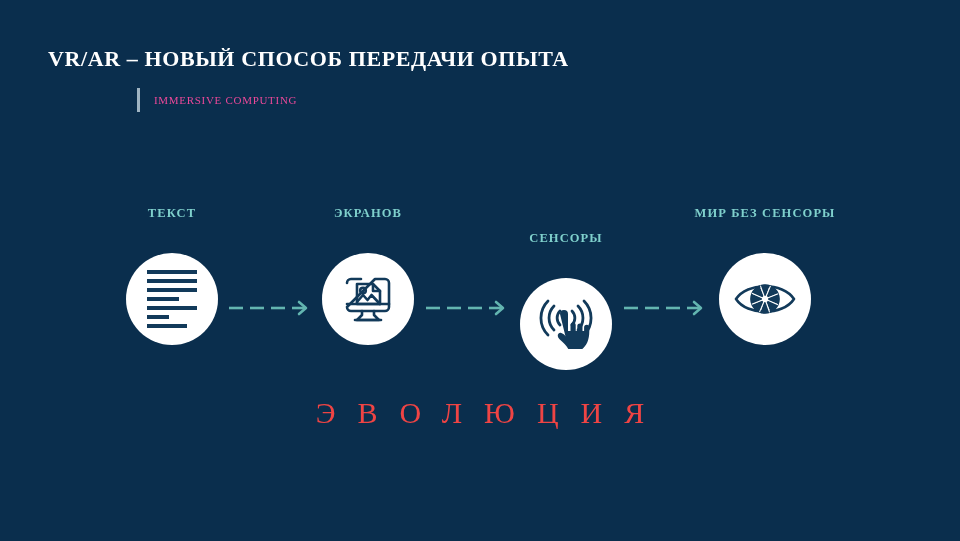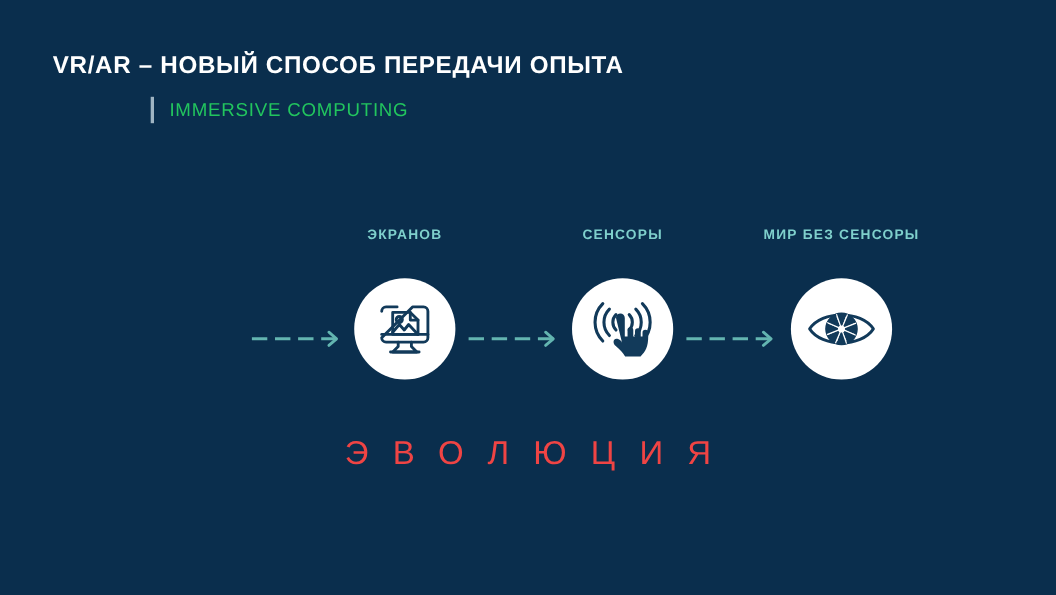--- a/index.html
+++ b/index.html
@@ -9,20 +9,21 @@
   }
   body {
     font-family: "Liberation Sans", sans-serif;
   }
   #slide {
     position: relative;
     width: 960px;
     height: 541px;
     background: #0a2e4d;
     overflow: hidden;
+    font-family: Liberation Serif, serif;
   }
 
   
   #title {
     position: absolute;
     left: 48px;
     top: 46px;
     font-size: 22px;
     font-weight: bold;
     color: #ffffff;
@@ -40,22 +41,22 @@
     width: 3px;
     background: #9fb4c2;
     margin-right: 14px;
   }
   #subtitle-lines {
     display: flex;
     flex-direction: column;
     justify-content: center;
   }
   .subtitle-line {
-    font-size: 17px;
-    color: #22c55e;
+    font-size: 11px;
+    color: #ec4899;
     letter-spacing: 0.7px;
     line-height: 24px;
     white-space: nowrap;
   }
 
   
   #flow {
     position: absolute;
     left: 0;
     top: 206px;
@@ -122,20 +123,38 @@
 
   <div id="subtitle-block">
     <div id="subtitle-bar"></div>
     <div id="subtitle-lines">
       <div class="subtitle-line">IMMERSIVE COMPUTING</div>
     </div>
   </div>
 
   <div id="flow">
 
+    <div class="stage" style="left:172px;">
+      <div class="stage-label">ТЕКСТ</div>
+      <div class="circle">
+        <span>
+          <svg width="50" height="58" viewBox="0 0 50 58">
+            <g fill="#123a5a">
+              <rect x="0" y="0" width="50" height="4"></rect>
+              <rect x="0" y="9" width="50" height="4"></rect>
+              <rect x="0" y="18" width="50" height="4"></rect>
+              <rect x="0" y="27" width="32" height="4"></rect>
+              <rect x="0" y="36" width="50" height="4"></rect>
+              <rect x="0" y="45" width="22" height="4"></rect>
+              <rect x="0" y="54" width="40" height="4"></rect>
+            </g>
+          </svg>
+        </span>
+      </div>
+    </div>
 
     <div class="arrow" style="left:270px;">
       <span>
         <svg width="86" height="20" viewBox="0 0 86 20">
           <g stroke="#63b5b0" stroke-width="2.6" fill="none">
             <line x1="2" y1="10" x2="16" y2="10"></line>
             <line x1="23" y1="10" x2="37" y2="10"></line>
             <line x1="44" y1="10" x2="58" y2="10"></line>
             <line x1="65" y1="10" x2="79" y2="10"></line>
             <polyline points="72,4 79,10 72,16" stroke-linecap="round" stroke-linejoin="round"></polyline>
@@ -177,21 +196,21 @@
             <line x1="2" y1="10" x2="16" y2="10"></line>
             <line x1="23" y1="10" x2="37" y2="10"></line>
             <line x1="44" y1="10" x2="58" y2="10"></line>
             <line x1="65" y1="10" x2="79" y2="10"></line>
             <polyline points="72,4 79,10 72,16" stroke-linecap="round" stroke-linejoin="round"></polyline>
           </g>
         </svg>
       </span>
     </div>
 
-    <div class="stage" style="left:566px;">
+    <div class="stage" style="left:566px;margin-top:25px;">
       <div class="stage-label">СЕНСОРЫ</div>
       <div class="circle">
         <span>
           <svg width="62" height="64" viewBox="0 0 62 64">
             <g stroke="#123a5a" fill="none" stroke-width="2.8" stroke-linecap="round">
 
               <path d="M25 19 a10 10 0 0 0 0 14"></path>
               <path d="M19 14 a17 17 0 0 0 0 24"></path>
               <path d="M13 9 a24 24 0 0 0 0 34"></path>
 

